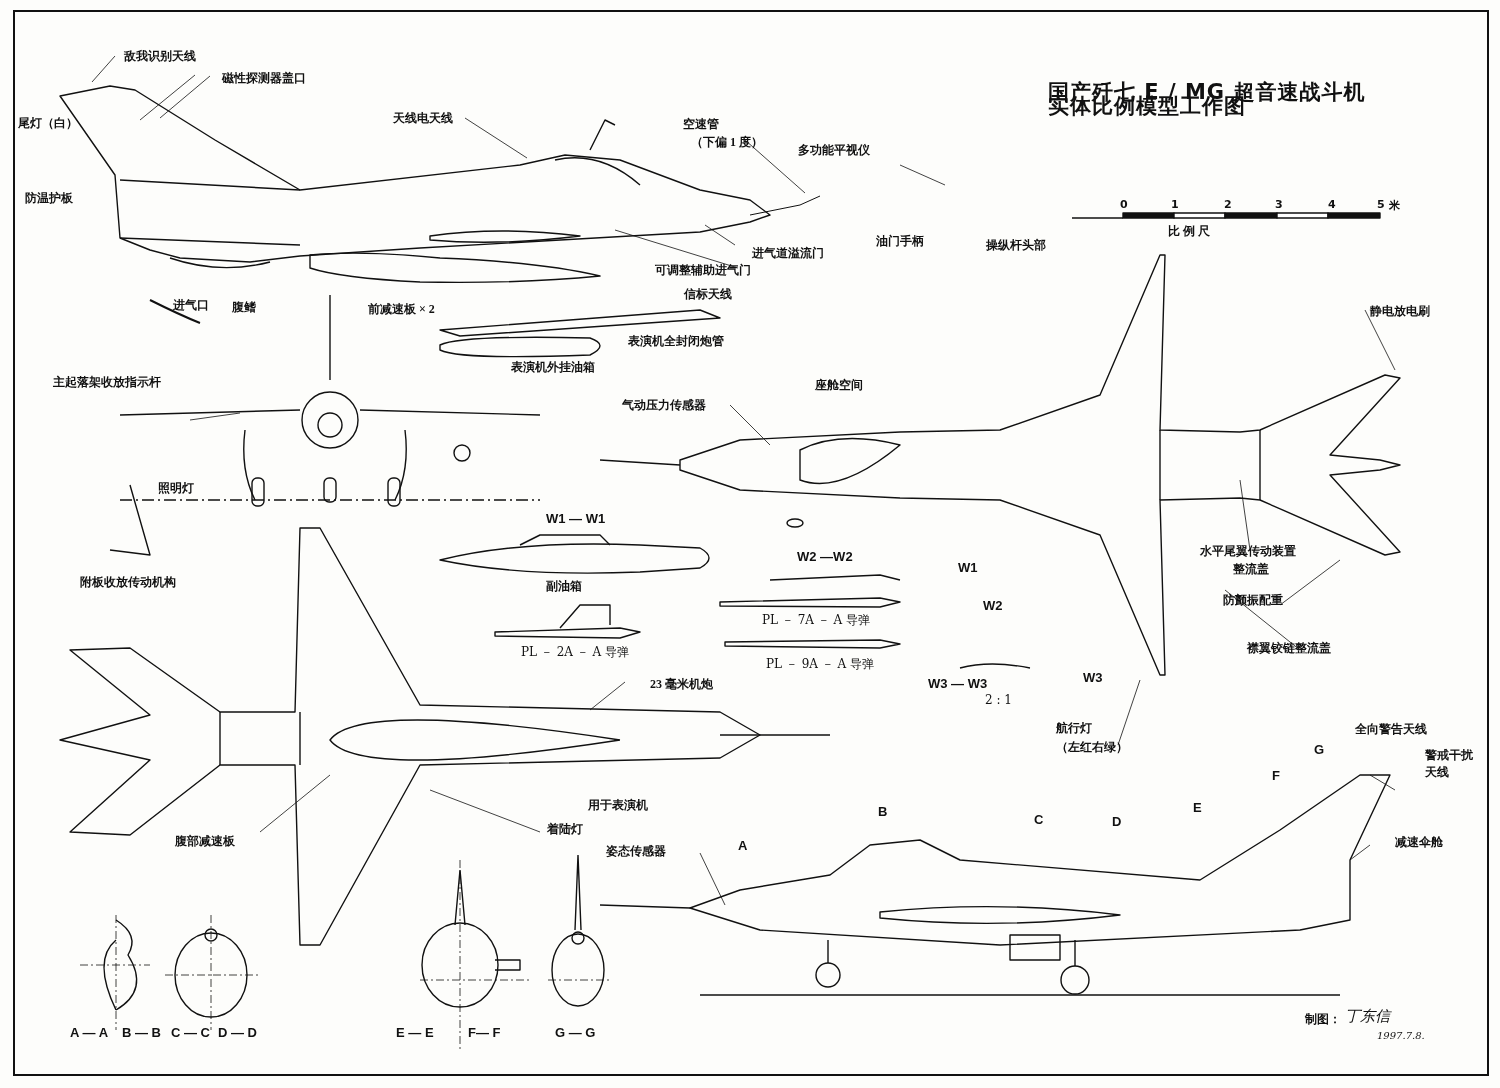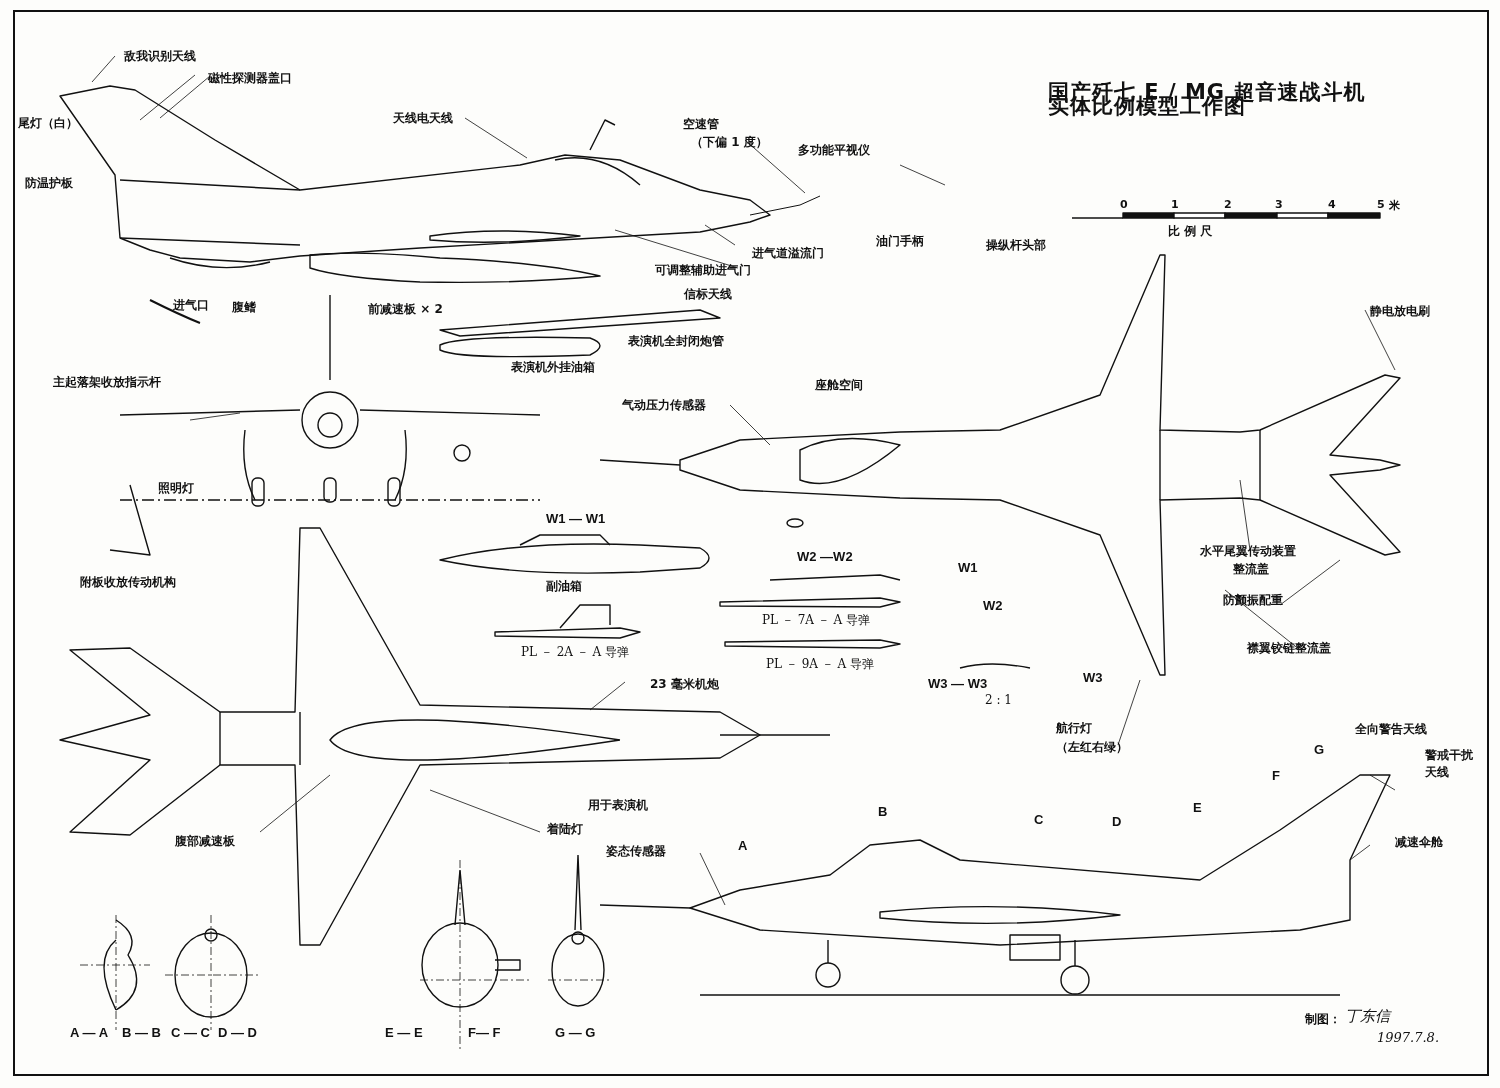--- a/index.html
+++ b/index.html
@@ -1,26 +1,26 @@
 <!DOCTYPE html>
 <html><head>
 <meta charset="utf-8">
 <style>
   html, body { margin:0; padding:0; background:#fdfdfb; }
   body { width:1500px; height:1088px; position:relative; overflow:hidden;
          font-family:"DejaVu Sans", sans-serif; color:#111; }
   .frame { position:absolute; left:13px; top:10px; width:1476px; height:1066px;
            border:2px solid #111; box-sizing:border-box; }
   svg.art { position:absolute; left:0; top:0; width:1500px; height:1088px; }
-  .lbl { position:absolute; font-size:12px; font-weight:bold; white-space:nowrap; line-height:14px; color:#111; }
+  .lbl { position:absolute; font-size:12px; font-weight:bold; white-space:nowrap; line-height:14px; color:#111;font-family:Liberation Serif, serif; }
   .title { position:absolute; font-size:21px; font-weight:bold; white-space:nowrap; letter-spacing:1px; }
   .sec { position:absolute; font-family:"Liberation Sans", sans-serif; font-weight:bold; font-size:13px; white-space:nowrap; }
   .scale-num { position:absolute; font-size:11px; font-weight:bold; }
   .sig { position:absolute; font-family:"DejaVu Serif", serif; font-style:italic; font-size:15px; }
-  .sigdate { position:absolute; font-family:"DejaVu Serif", serif; font-style:italic; font-size:13px; }
+  .sigdate { position:absolute; font-family:"DejaVu Serif", serif; font-style:italic; font-size:10px; }
 </style>
 </head>
 <body>
 
 <div class="frame" data-name="drawing-frame"></div>
 
 <svg class="art" data-name="drawing-artwork" viewBox="0 0 1500 1088">
   <g fill="none" stroke="#111" stroke-width="1.4" stroke-linejoin="round">
 
     <g data-name="side-view-top">
@@ -151,23 +151,23 @@
 <div class="scale-num" style="left:1120px;top:198px;" data-name="scale-tick-0">0</div>
 <div class="scale-num" style="left:1171px;top:198px;" data-name="scale-tick-1">1</div>
 <div class="scale-num" style="left:1224px;top:198px;" data-name="scale-tick-2">2</div>
 <div class="scale-num" style="left:1275px;top:198px;" data-name="scale-tick-3">3</div>
 <div class="scale-num" style="left:1328px;top:198px;" data-name="scale-tick-4">4</div>
 <div class="scale-num" style="left:1377px;top:198px;" data-name="scale-tick-5">5</div>
 <div class="scale-num" style="left:1389px;top:198px;" data-name="scale-unit">米</div>
 <div class="lbl" style="left:1168px;top:224px;" data-name="scale-caption">比  例  尺</div>
 
 <div class="lbl" style="left:124px;top:49px;" data-name="label-iff-antenna">敌我识别天线</div>
-<div class="lbl" style="left:208px;top:71px;" data-name="label-magnetic-detector-cover">磁性探测器盖口</div>
+<div class="lbl" style="left:222px;top:71px;" data-name="label-magnetic-detector-cover">磁性探测器盖口</div>
 <div class="lbl" style="left:18px;top:116px;" data-name="label-tail-light">尾灯（白）</div>
-<div class="lbl" style="left:25px;top:176px;text-align:center;" data-name="label-heat-shield">防温护板</div>
+<div class="lbl" style="left:25px;top:191px;text-align:center;" data-name="label-heat-shield">防温护板</div>
 <div class="lbl" style="left:393px;top:111px;" data-name="label-radio-antenna">天线电天线</div>
 <div class="lbl" style="left:683px;top:117px;" data-name="label-pitot-tube">空速管</div>
 <div class="lbl" style="left:668px;top:135px;margin-left:23px;" data-name="label-pitot-tube-note">（下偏 1 度）</div>
 <div class="lbl" style="left:798px;top:143px;" data-name="label-hud">多功能平视仪</div>
 <div class="lbl" style="left:876px;top:234px;" data-name="label-throttle">油门手柄</div>
 <div class="lbl" style="left:986px;top:238px;" data-name="label-stick-head">操纵杆头部</div>
 <div class="lbl" style="left:752px;top:246px;" data-name="label-intake-spill-door">进气道溢流门</div>
 <div class="lbl" style="left:655px;top:263px;" data-name="label-aux-intake-door">可调整辅助进气门</div>
 <div class="lbl" style="left:684px;top:287px;" data-name="label-beacon-antenna">信标天线</div>
 <div class="lbl" style="left:173px;top:298px;" data-name="label-intake">进气口</div>
@@ -213,21 +213,21 @@
 <div class="sec" style="left:1034px;top:812px;" data-name="station-c">C</div>
 <div class="sec" style="left:1112px;top:814px;" data-name="station-d">D</div>
 <div class="sec" style="left:1193px;top:800px;" data-name="station-e">E</div>
 <div class="sec" style="left:1272px;top:768px;" data-name="station-f">F</div>
 <div class="sec" style="left:1314px;top:742px;" data-name="station-g">G</div>
 
 <div class="sec" style="left:70px;top:1025px;" data-name="section-aa">A — A</div>
 <div class="sec" style="left:122px;top:1025px;" data-name="section-bb">B — B</div>
 <div class="sec" style="left:171px;top:1025px;" data-name="section-cc">C — C</div>
 <div class="sec" style="left:218px;top:1025px;" data-name="section-dd">D — D</div>
-<div class="sec" style="left:385px;top:1025px;" data-name="section-ee">E — E</div>
+<div class="sec" style="left:396px;top:1025px;" data-name="section-ee">E — E</div>
 <div class="sec" style="left:468px;top:1025px;" data-name="section-ff">F— F</div>
 <div class="sec" style="left:555px;top:1025px;" data-name="section-gg">G — G</div>
 
 <div class="lbl" style="left:1305px;top:1012px;" data-name="signature-label">制图：</div>
 <div class="sig" style="left:1345px;top:1007px;" data-name="signature-name">丁东信</div>
 <div class="sigdate" style="left:1377px;top:1030px;" data-name="signature-date">1997.7.8.</div>
 
 <style>
   [data-name="drawing-title-line2"]{ top:92px !important; }
   [data-name="drawing-title-line1"]{ top:78px; }

